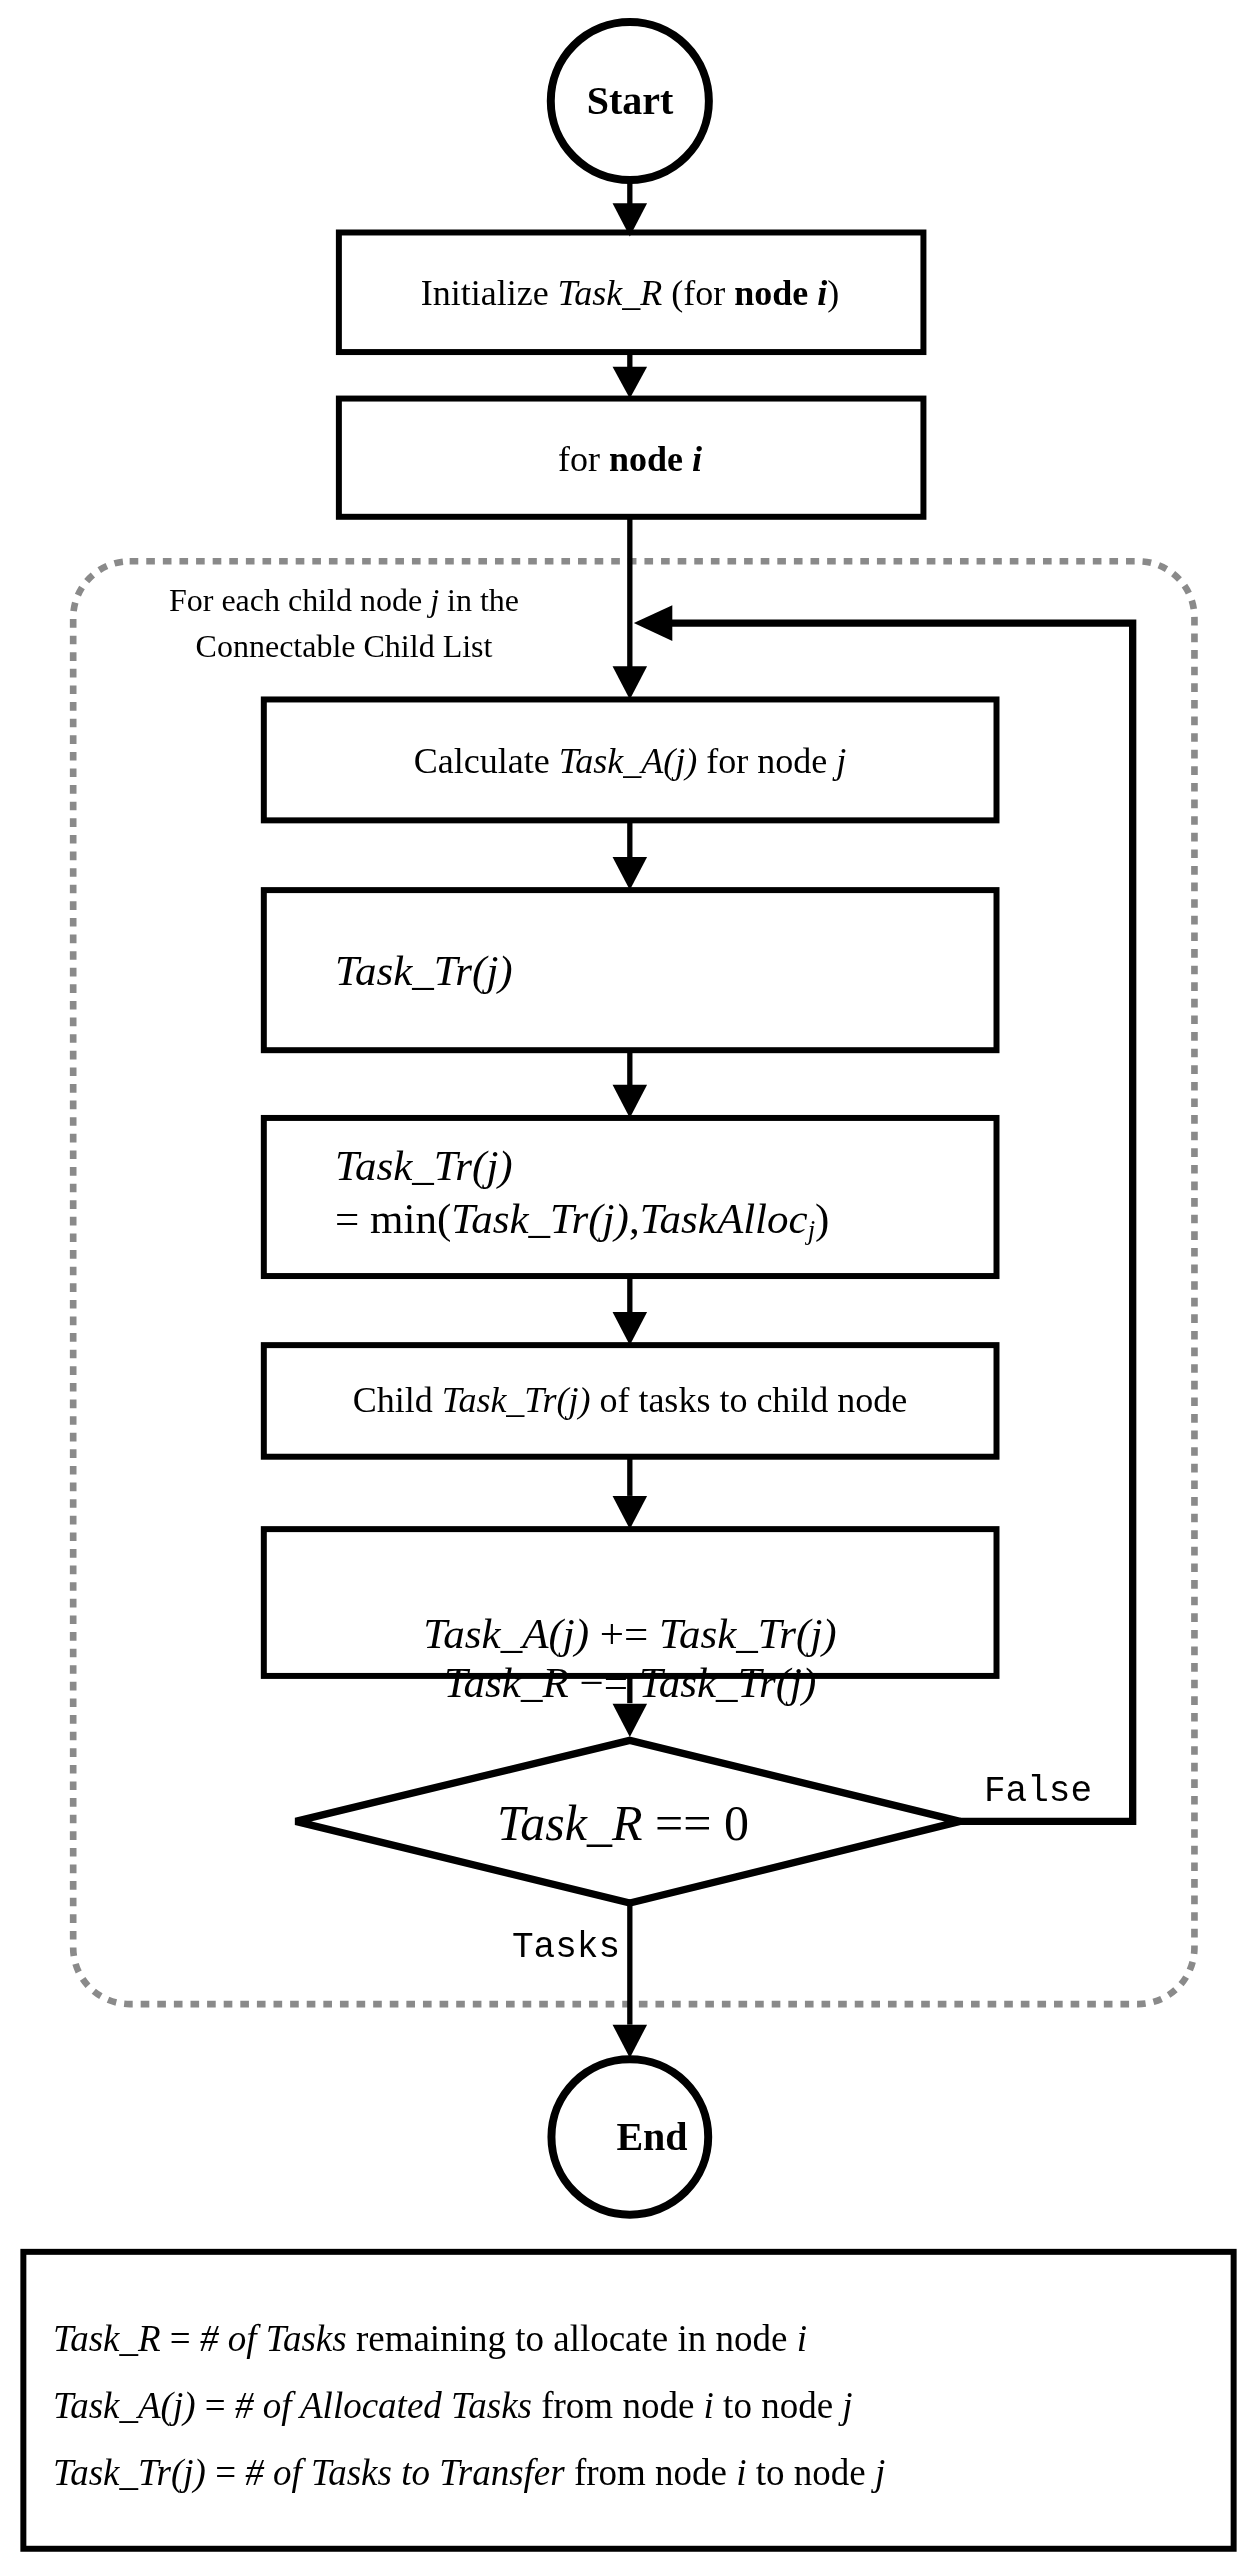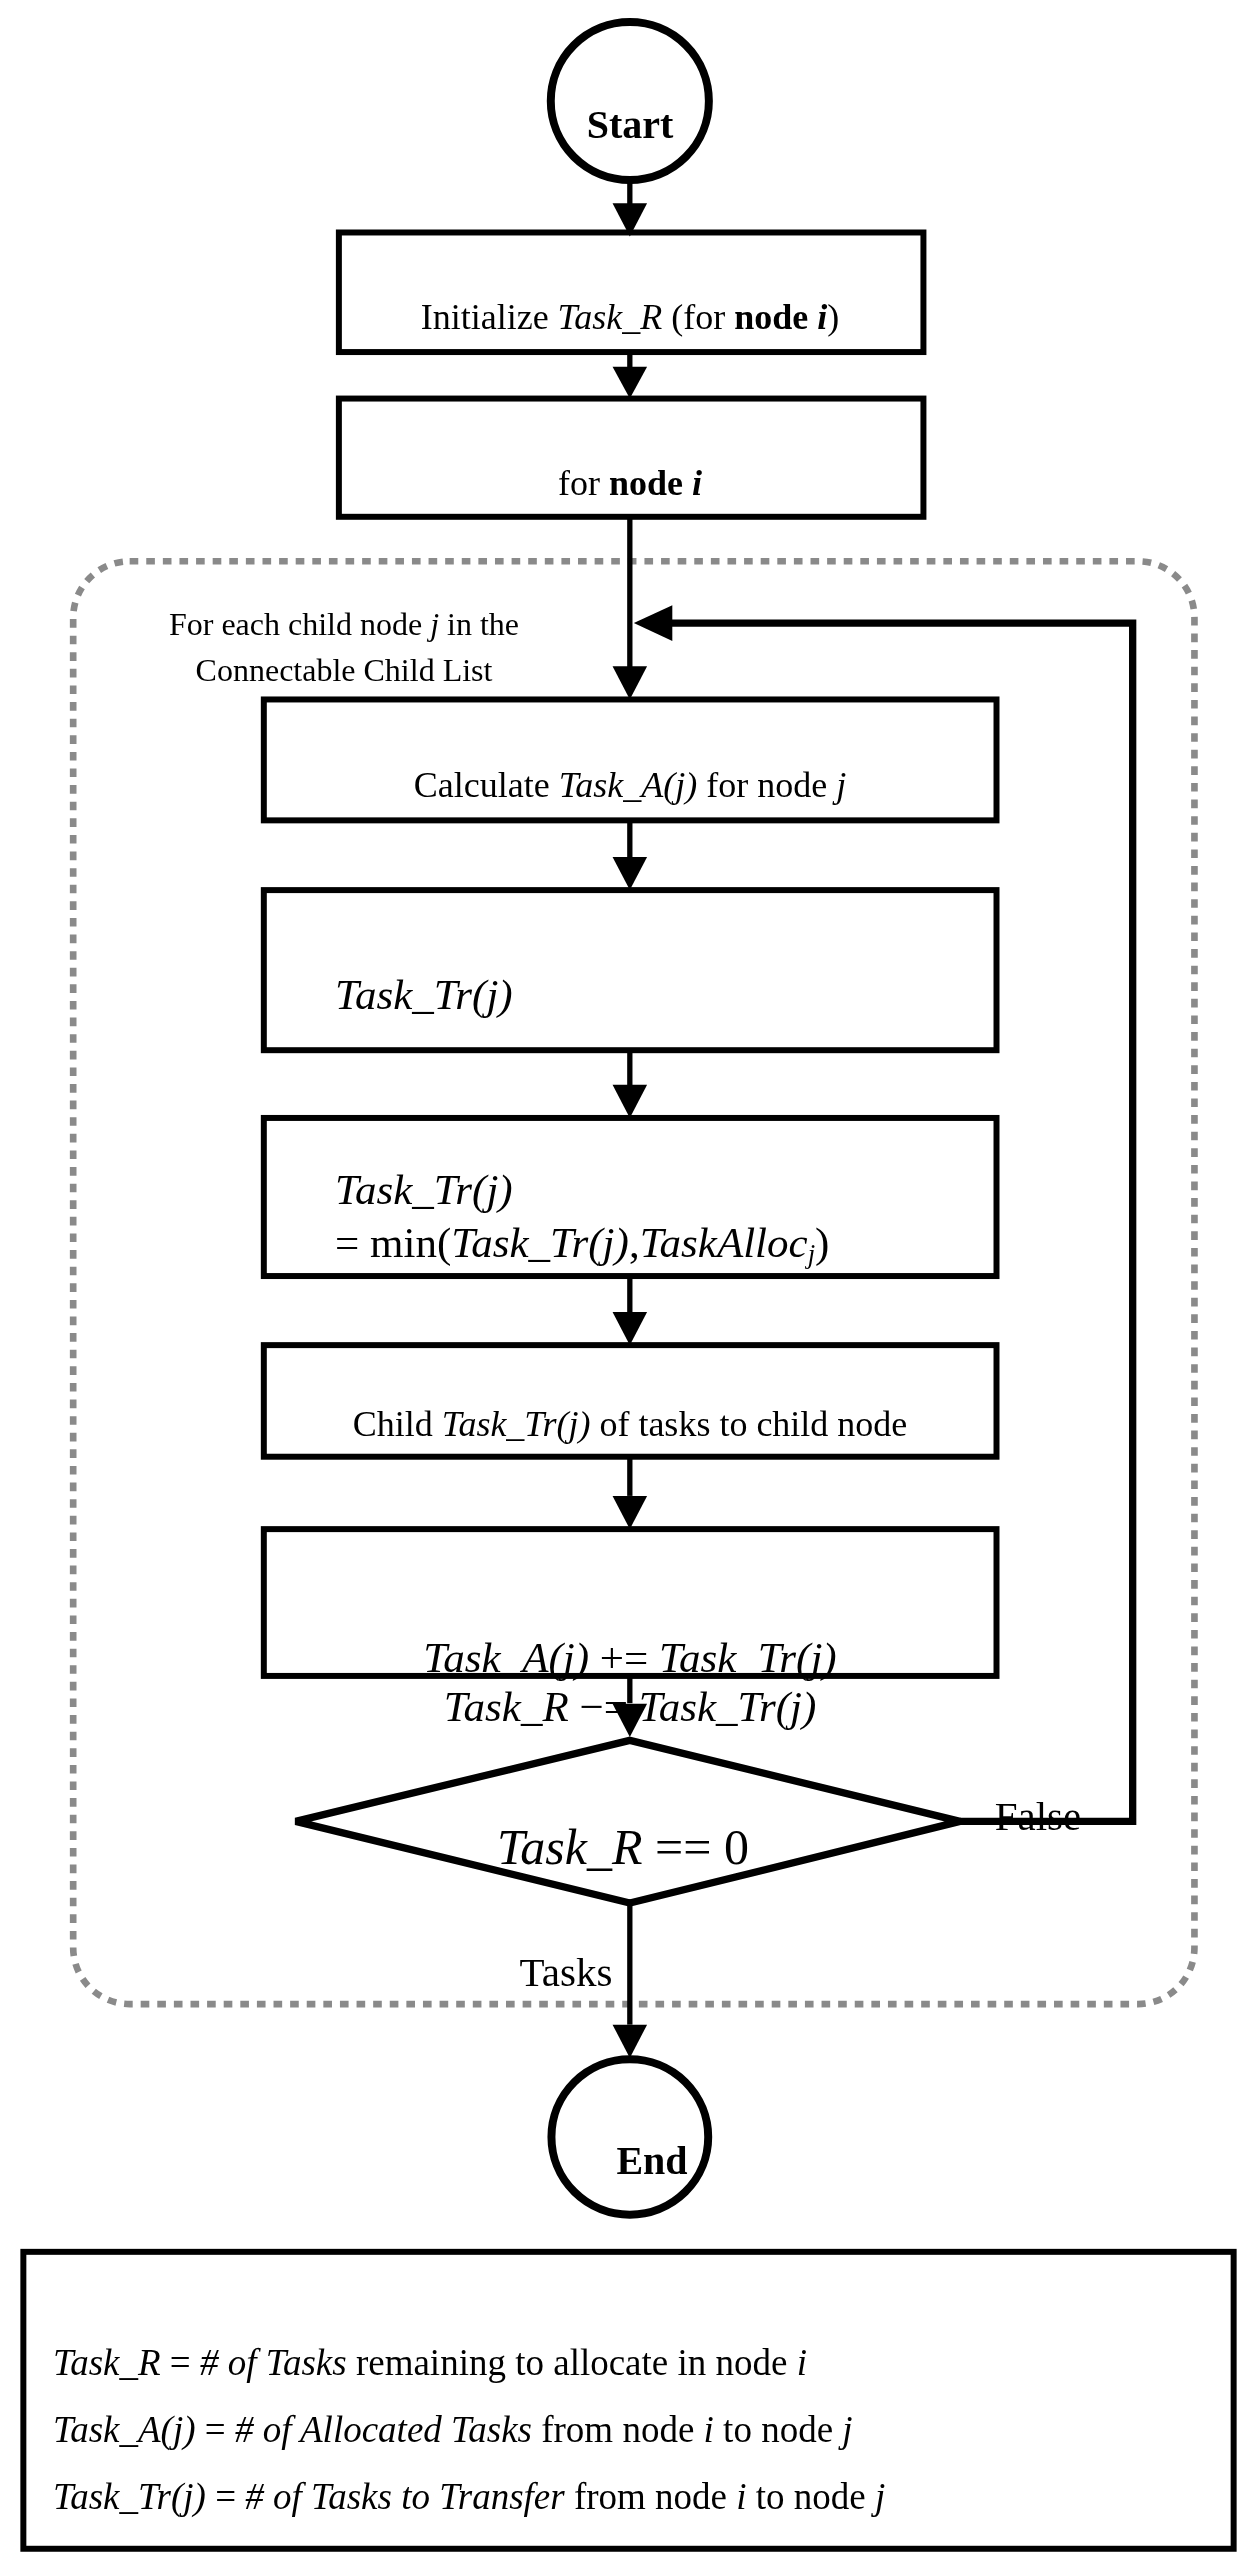--- a/index.html
+++ b/index.html
@@ -1,26 +1,26 @@
 <!DOCTYPE html>
 <html style="font-size:10.6px"><head>
 <meta charset="utf-8">
 <style>
   html,body{margin:0;padding:0;background:#ffffff;}
   #canvas{position:relative;width:1257px;height:2576px;background:#ffffff;overflow:hidden;
           font-family:"Liberation Serif", serif;}
   #shapes{position:absolute;left:0;top:0;}
-  .t{position:absolute;color:#000;white-space:nowrap;line-height:1.0;margin-top:24px;}
+  .t{position:absolute;color:#000;white-space:nowrap;line-height:1.0;}
   .cc{transform:translate(-50%,-50%);text-align:center;}   
   .lc{transform:translate(0,-50%);text-align:left;}        
   .f54{font-size:36px;}
   .f48{font-size:32px;}
   .f56{font-size:37px;}
   .f58{font-size:50px;}
-  .f62{font-size:41px;}
+  .f62{font-size:36px;font-family:Liberation Mono, monospace;}
   .f64{font-size:43px;}
   .term{font-size:40px;font-weight:700;}
   .lh72{line-height:48px;}
   .lh70{line-height:46px;}
   .lh80{line-height:53px;}
   .lh74{line-height:49px;}
   .it{font-style:italic;}
   .bd{font-weight:700;}
   .sub{font-size:0.62em;vertical-align:-0.25em;}
 </style>

